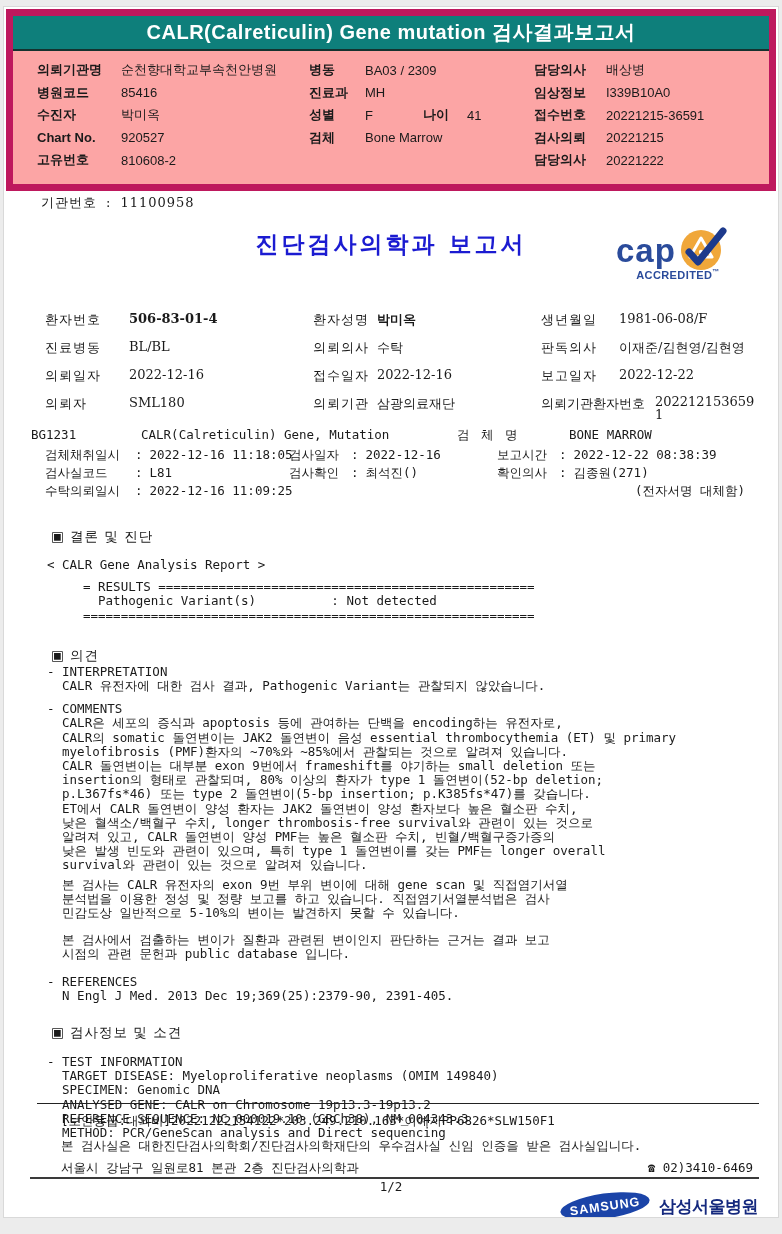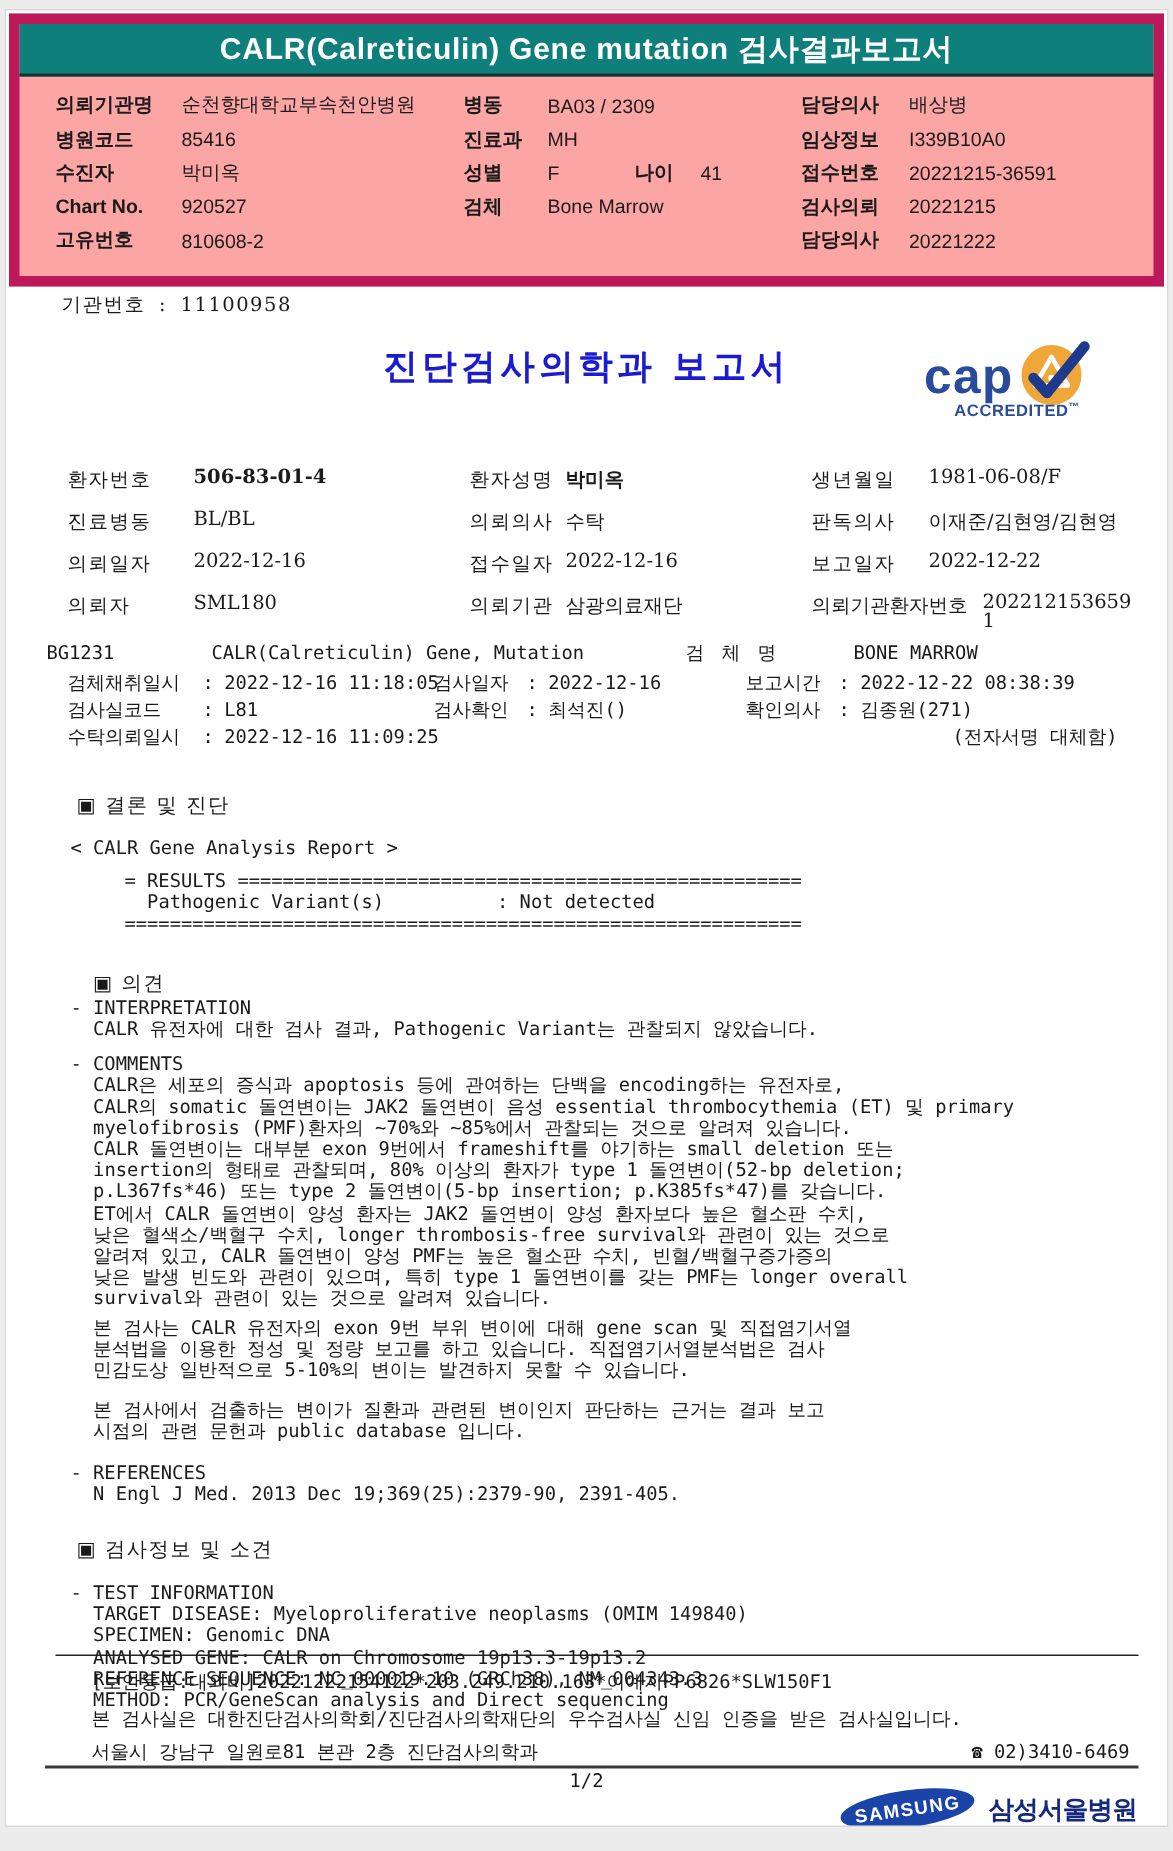--- a/index.html
+++ b/index.html
@@ -64,21 +64,21 @@
   .w1 { width:90px; } .w2 { width:62px; } .w3 { width:62px; }
   .dval { margin-left:7px;text-align:right; }
   .esign { position:absolute; left:606px; }
 
   
   .report-body { position:absolute; top:521px; left:43px; right:20px; }
   .mono { font:12.5px/14.2px "DejaVu Sans Mono","DejaVu Serif", monospace; white-space:pre-wrap; }
   .sec-head { font:13.5px "DejaVu Serif", serif; letter-spacing:1px; padding-left:4px; }
   .mt-report { margin-top:12px; }
   .mt-results { margin-top:8px;margin-left:36px; }
-  .mt-opinion { margin-top:24px;margin-left:11px; }
+  .mt-opinion { margin-top:24px; }
   .mt-interp { }
   .mt-comments { margin-top:9px; }
   .mt-method { margin-top:5px; }
   .mt-basis { margin-top:13px; }
   .mt-refs { margin-top:13px; }
   .mt-testinfo { margin-top:21px; }
   .mt-ti-title { margin-top:13px; }
 
   
   .rule1 { position:absolute; top:1096px; left:33px; right:19px; border-top:1.5px solid #222; }

